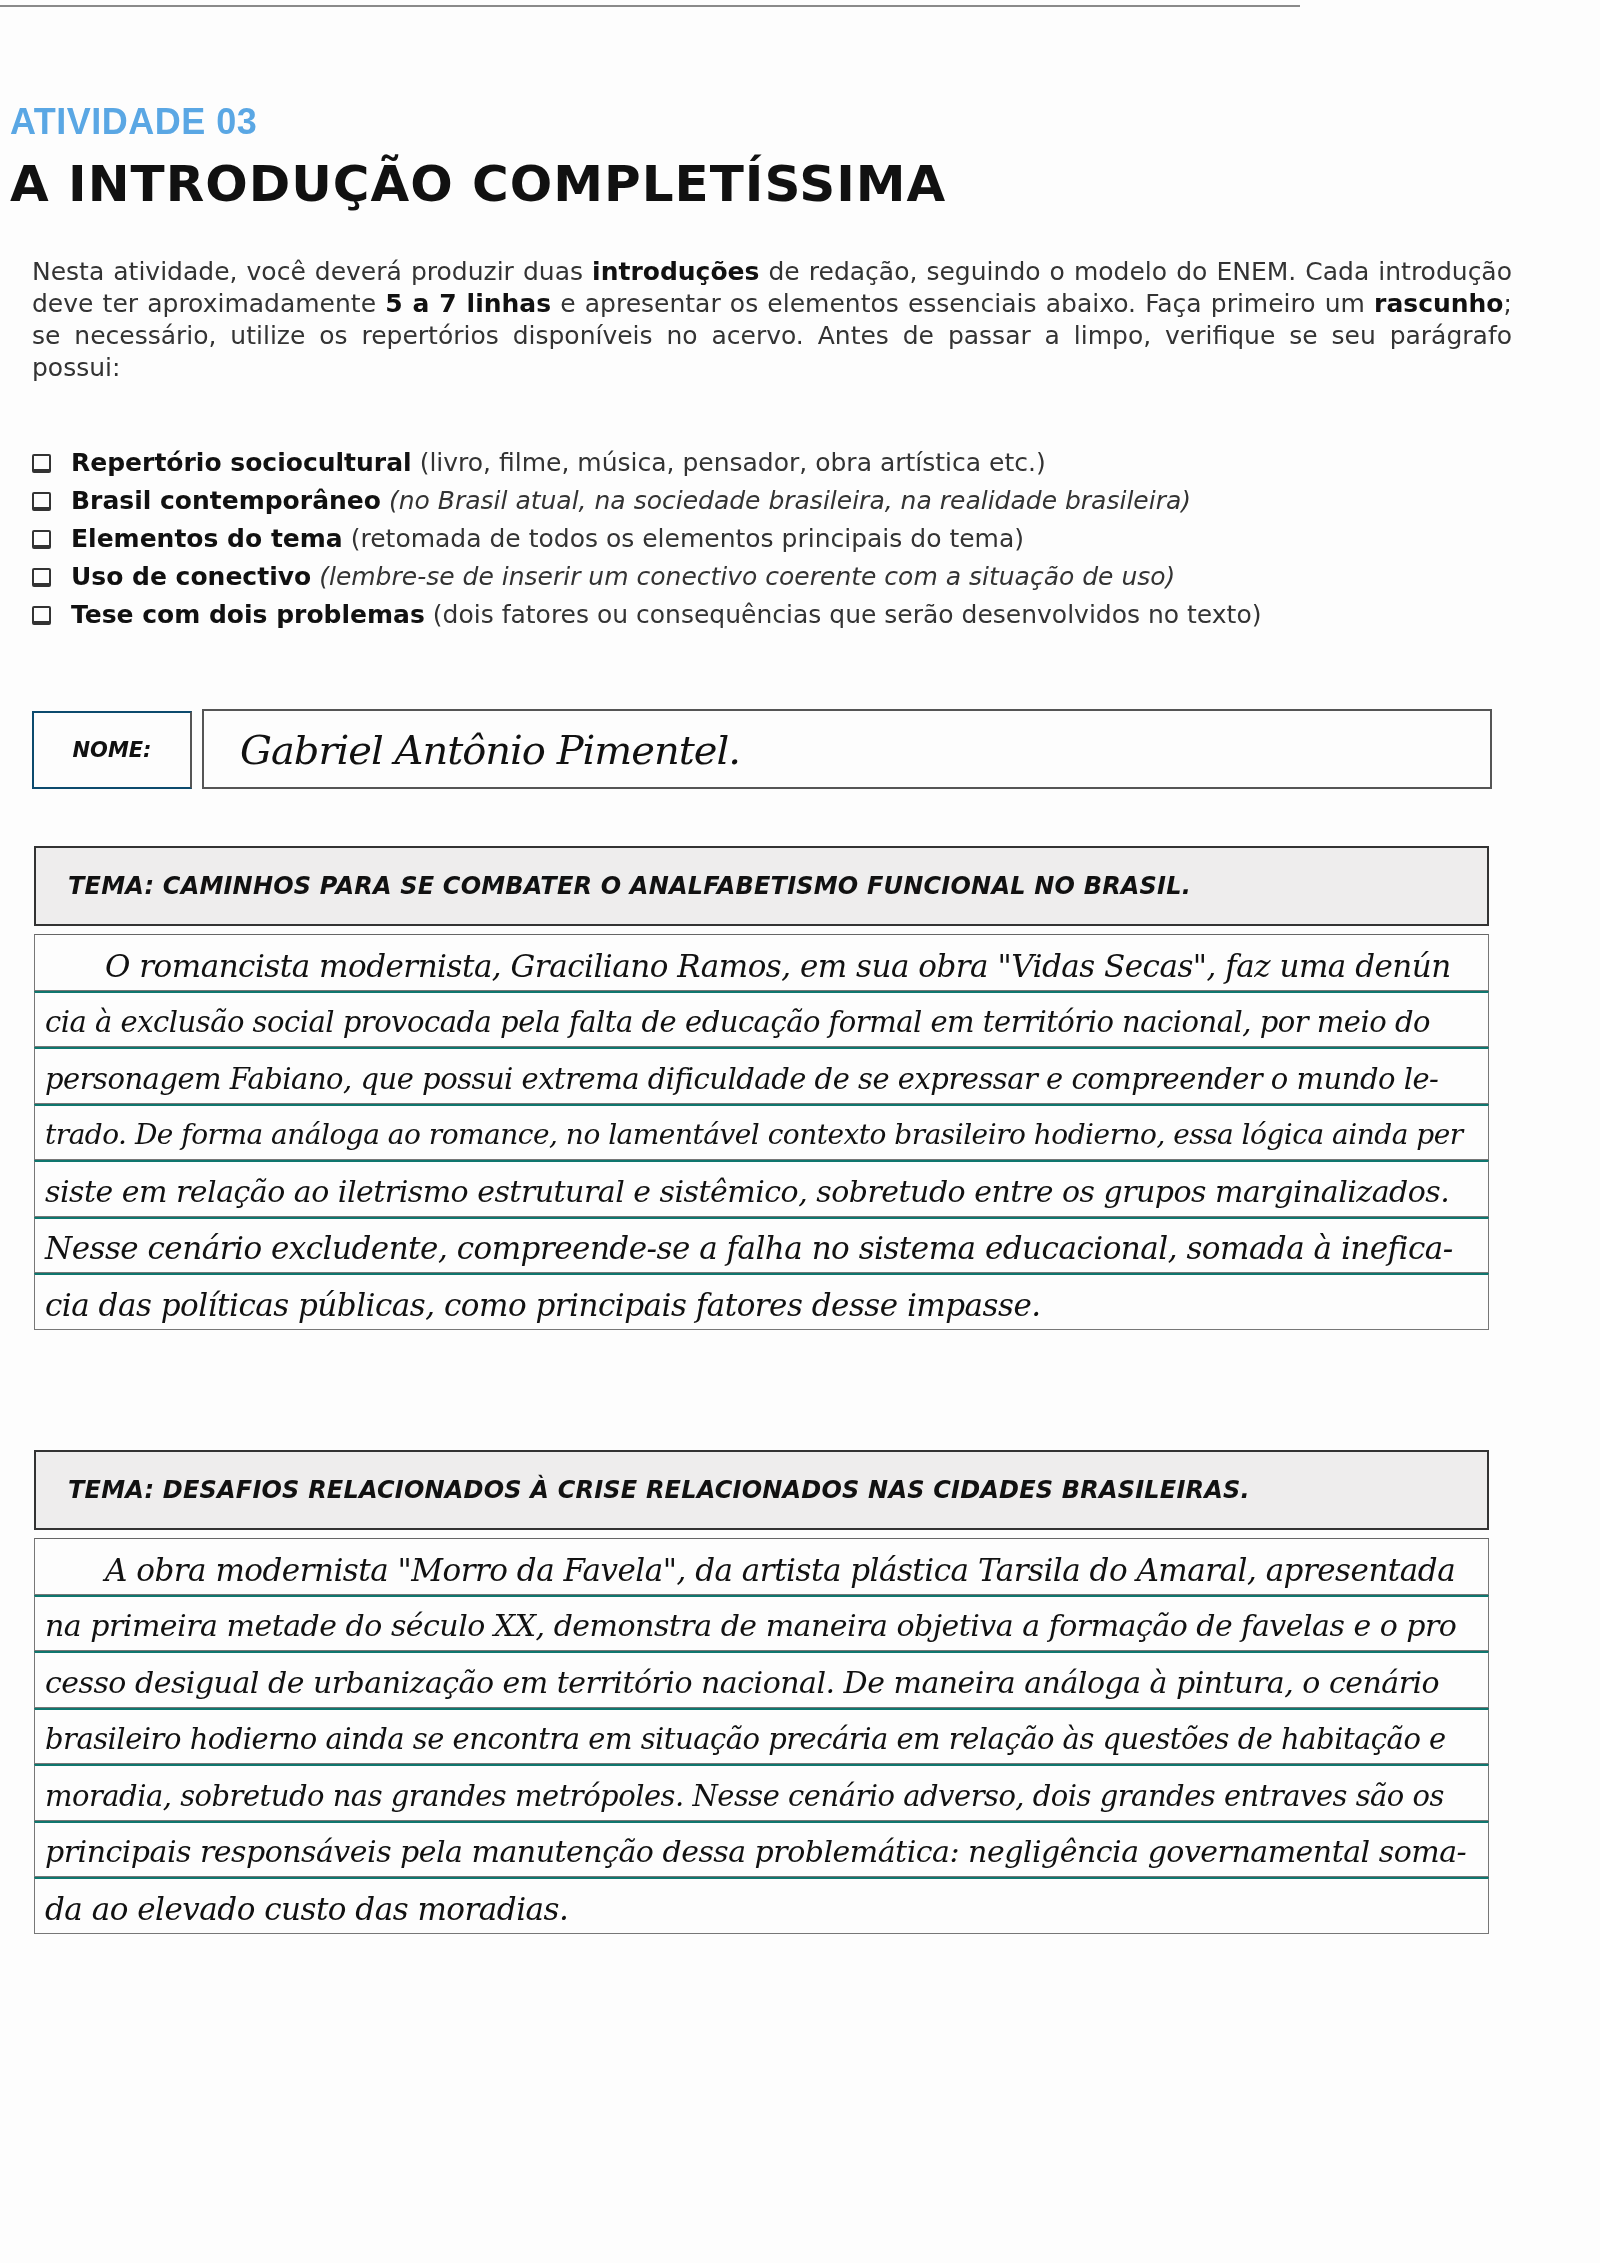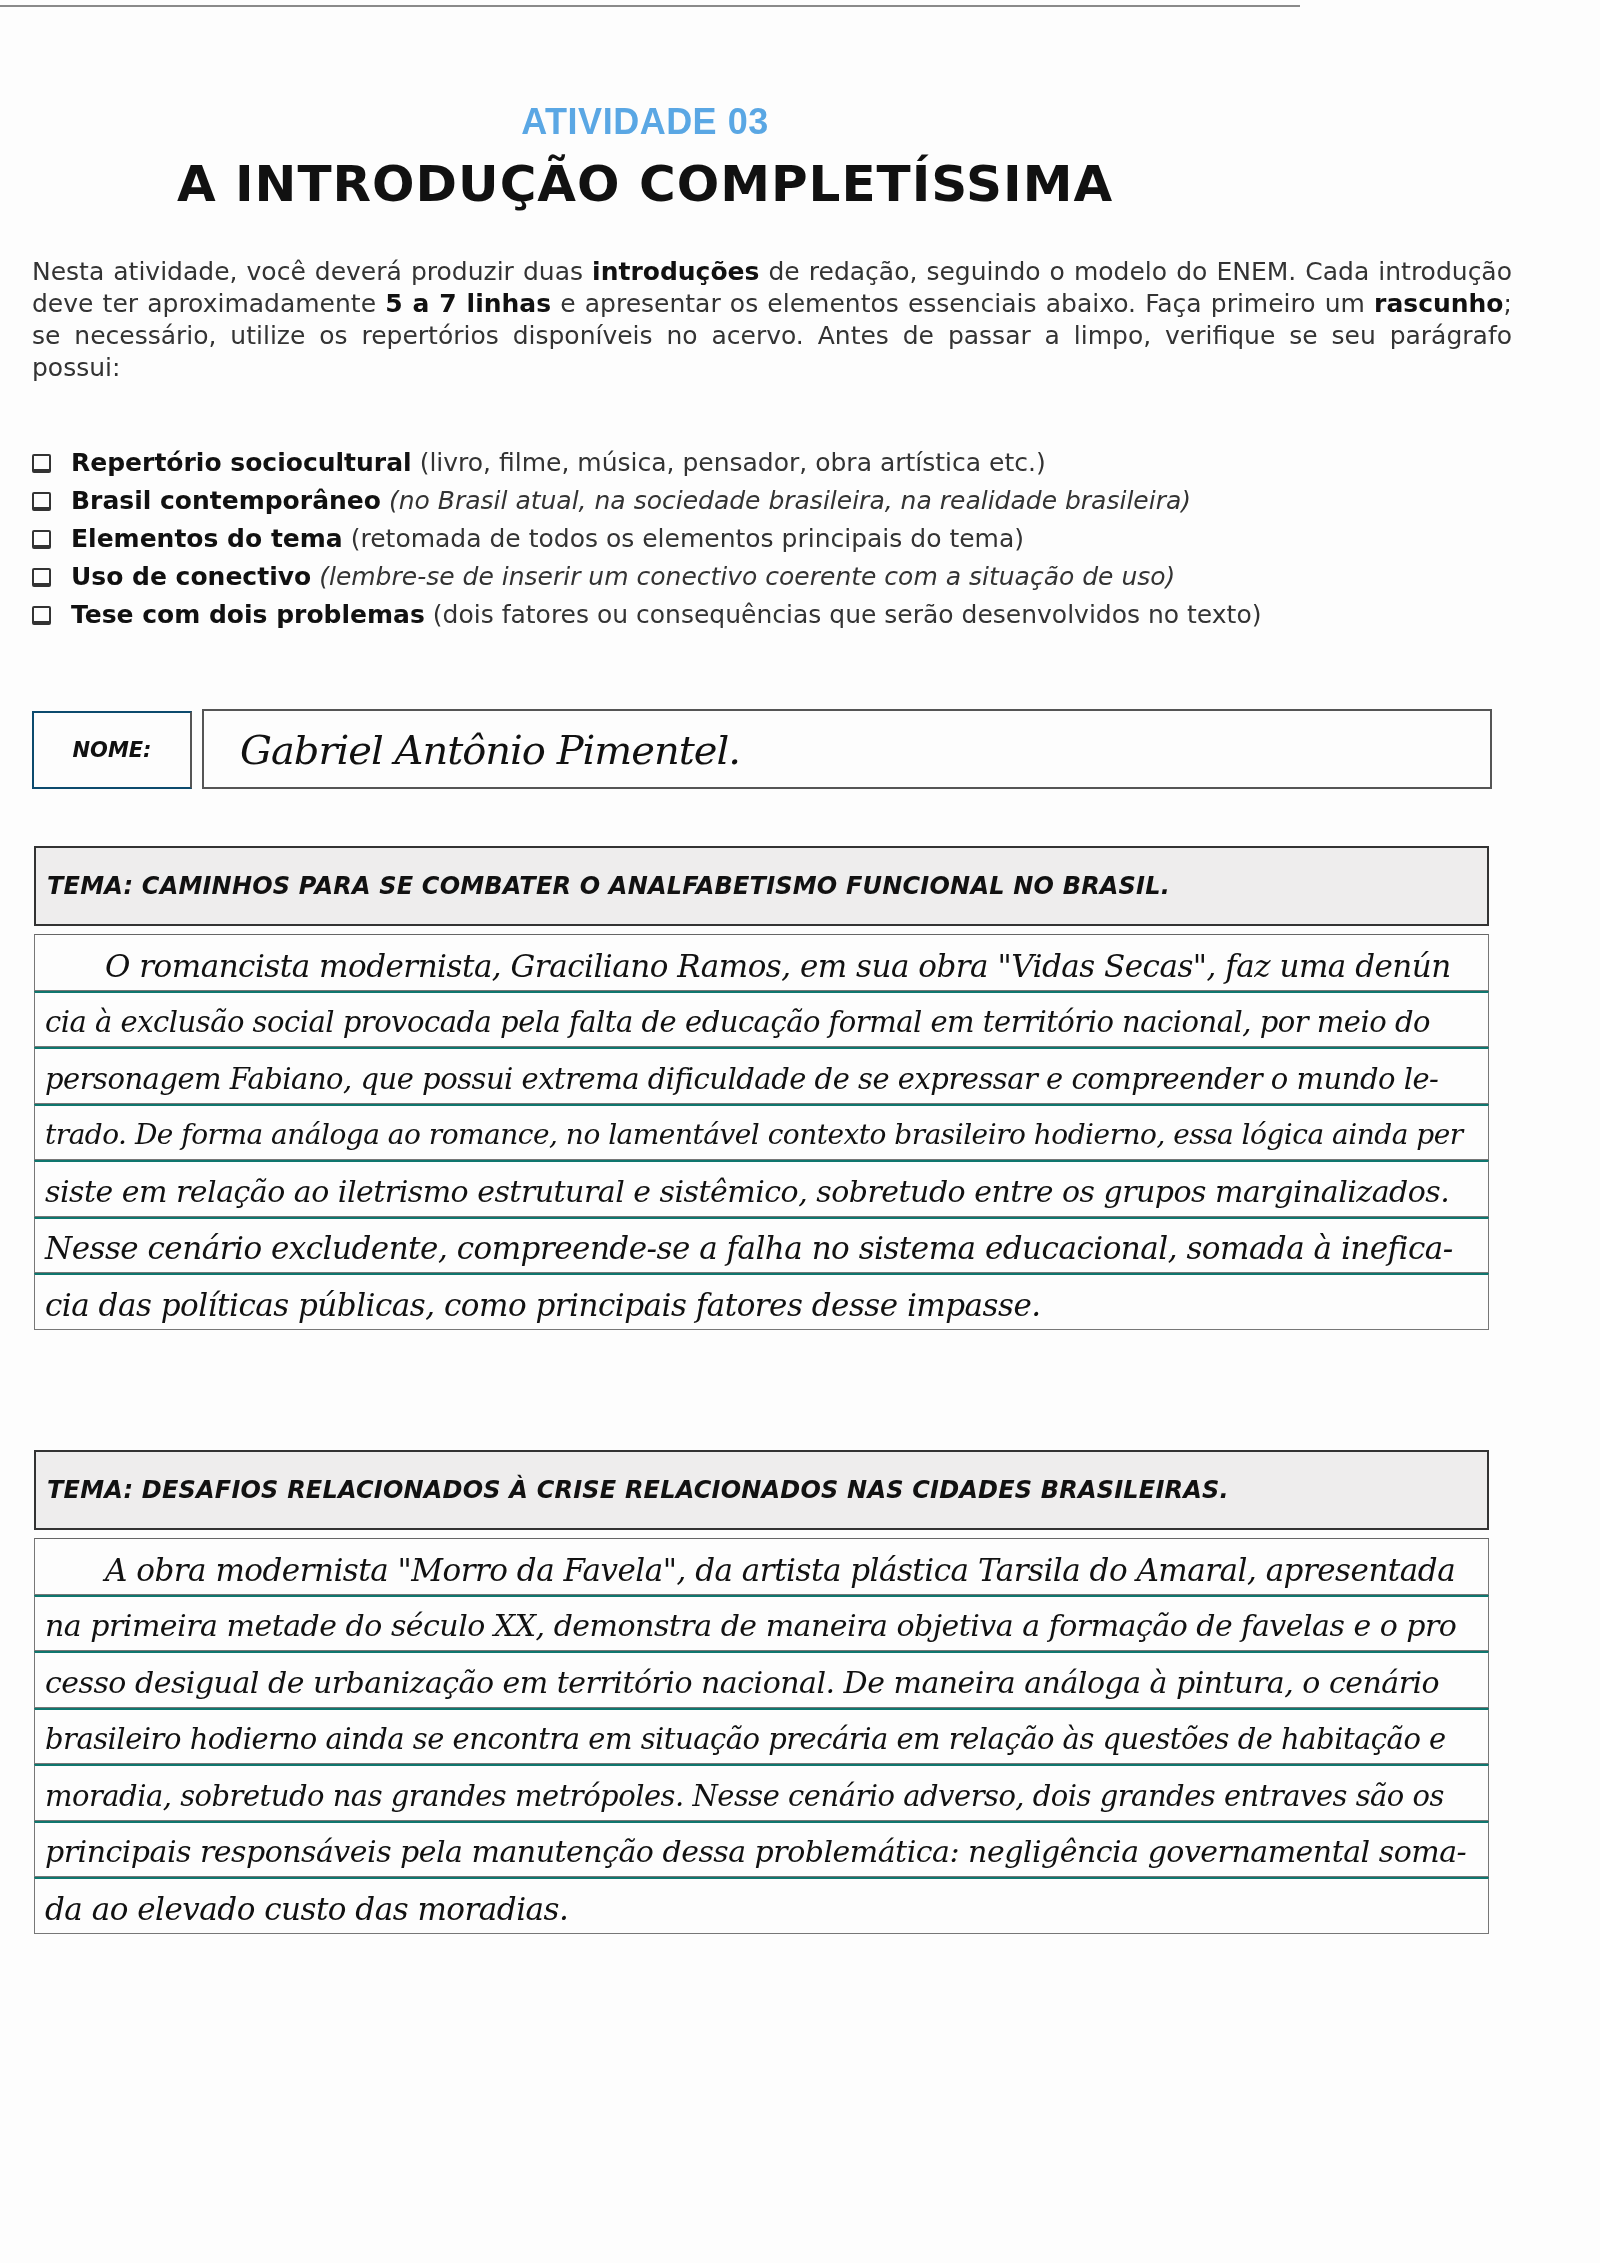--- a/index.html
+++ b/index.html
@@ -1,36 +1,36 @@
 <!DOCTYPE html>
 <html><head>
 <meta charset="utf-8">
 <style>
   html, body { margin: 0; padding: 0; }
   body {
     width: 1600px; height: 2263px; background: #fdfdfd; position: relative; overflow: hidden;
     font-family: "Liberation Sans", "DejaVu Sans", sans-serif; color: #222;
   }
   .top-rule { position: absolute; left: 0; top: 5px; width: 1300px; height: 2px; background: #8a8a8a; }
-  .header { position: absolute; top: 100px; left: 0; width: 1290px; text-align: center; }
+  .header { position: absolute; top: 100px; left: 10px; width: 1290px; }
   .kicker { font-size: 36px; font-weight: 700; color: #5aa7e4; letter-spacing: 0.5px; height: 44px; line-height: 44px; }
   .title { font-size: 50px; font-weight: 800; color: #111; letter-spacing: 1px; margin-top: 10px; line-height: 60px; font-family: "DejaVu Sans", sans-serif; }
   .intro { position: absolute; left: 32px; top: 256px; width: 1480px; font-size: 25px; line-height: 32px; color: #333; text-align: justify; font-family: "DejaVu Sans", sans-serif; }
   .intro b { color: #111; }
   .checklist { position: absolute; left: 32px; top: 444px; width: 1500px; list-style: none; margin: 0; padding: 0; font-family: "DejaVu Sans", sans-serif; }
   .checklist li { height: 38px; line-height: 38px; font-size: 25px; color: #333; display: flex; align-items: center; }
   .checkbox { width: 15px; height: 15px; border: 2px solid #333; border-radius: 2px; margin-right: 20px; flex: none; box-shadow: inset 0 -2px 0 #333; }
   .checklist .bold { font-weight: 700; color: #111; margin-right: 8px; }
   .checklist .italic { font-style: italic; }
   .name-box { position: absolute; left: 32px; top: 711px; width: 1455px; height: 74px; }
   .name-label { position: absolute; left: 0; top: 0; width: 160px; height: 78px; border: 2px solid #0c4a6e; border-right: 2px solid #555; box-sizing: border-box; display: flex; align-items: center; justify-content: center; font-weight: 800; font-style: italic; font-size: 21px; color: #111; font-family: "DejaVu Sans", sans-serif; }
   .name-field { position: absolute; left: 170px; top: -2px; width: 1290px; height: 80px; border: 2px solid #555; box-sizing: border-box; }
   .handwriting { font-family: "DejaVu Serif", serif; font-style: italic; color: #111; }
   .name-value { position: absolute; left: 36px; top: 16px; font-size: 40px; letter-spacing: -1px; }
-  .tema { position: absolute; left: 34px; width: 1455px; height: 80px; border: 2px solid #333; box-sizing: border-box; background: #eeeded; display: flex; align-items: center; padding-left: 11px; font-weight: 800; font-style: italic; font-size: 24px; color: #111; font-family: "DejaVu Sans", sans-serif; letter-spacing: 0.2px; }
+  .tema { position: absolute; left: 34px; width: 1455px; height: 80px; border: 2px solid #333; box-sizing: border-box; background: #eeeded; display: flex; align-items: center; padding-left: 32px; font-weight: 800; font-style: italic; font-size: 24px; color: #111; font-family: "DejaVu Sans", sans-serif; letter-spacing: 0.2px; }
   .lines { position: absolute; left: 34px; width: 1455px; }
   .line { position: relative; height: 56.5px; border: 1.5px solid #777; border-top: 1.5px solid #666; box-sizing: border-box; margin-bottom: 0; }
   .line + .line { border-top: 2px solid #0f766e; }
   .line-text { position: absolute; left: 10px; bottom: 2px; font-size: 31px; line-height: 44px; white-space: nowrap; letter-spacing: -0.5px; }
   .line-text.indent { left: 70px; margin-top: 44px; }
 </style>
 </head>
 <body>
 
 <div class="top-rule"></div>

